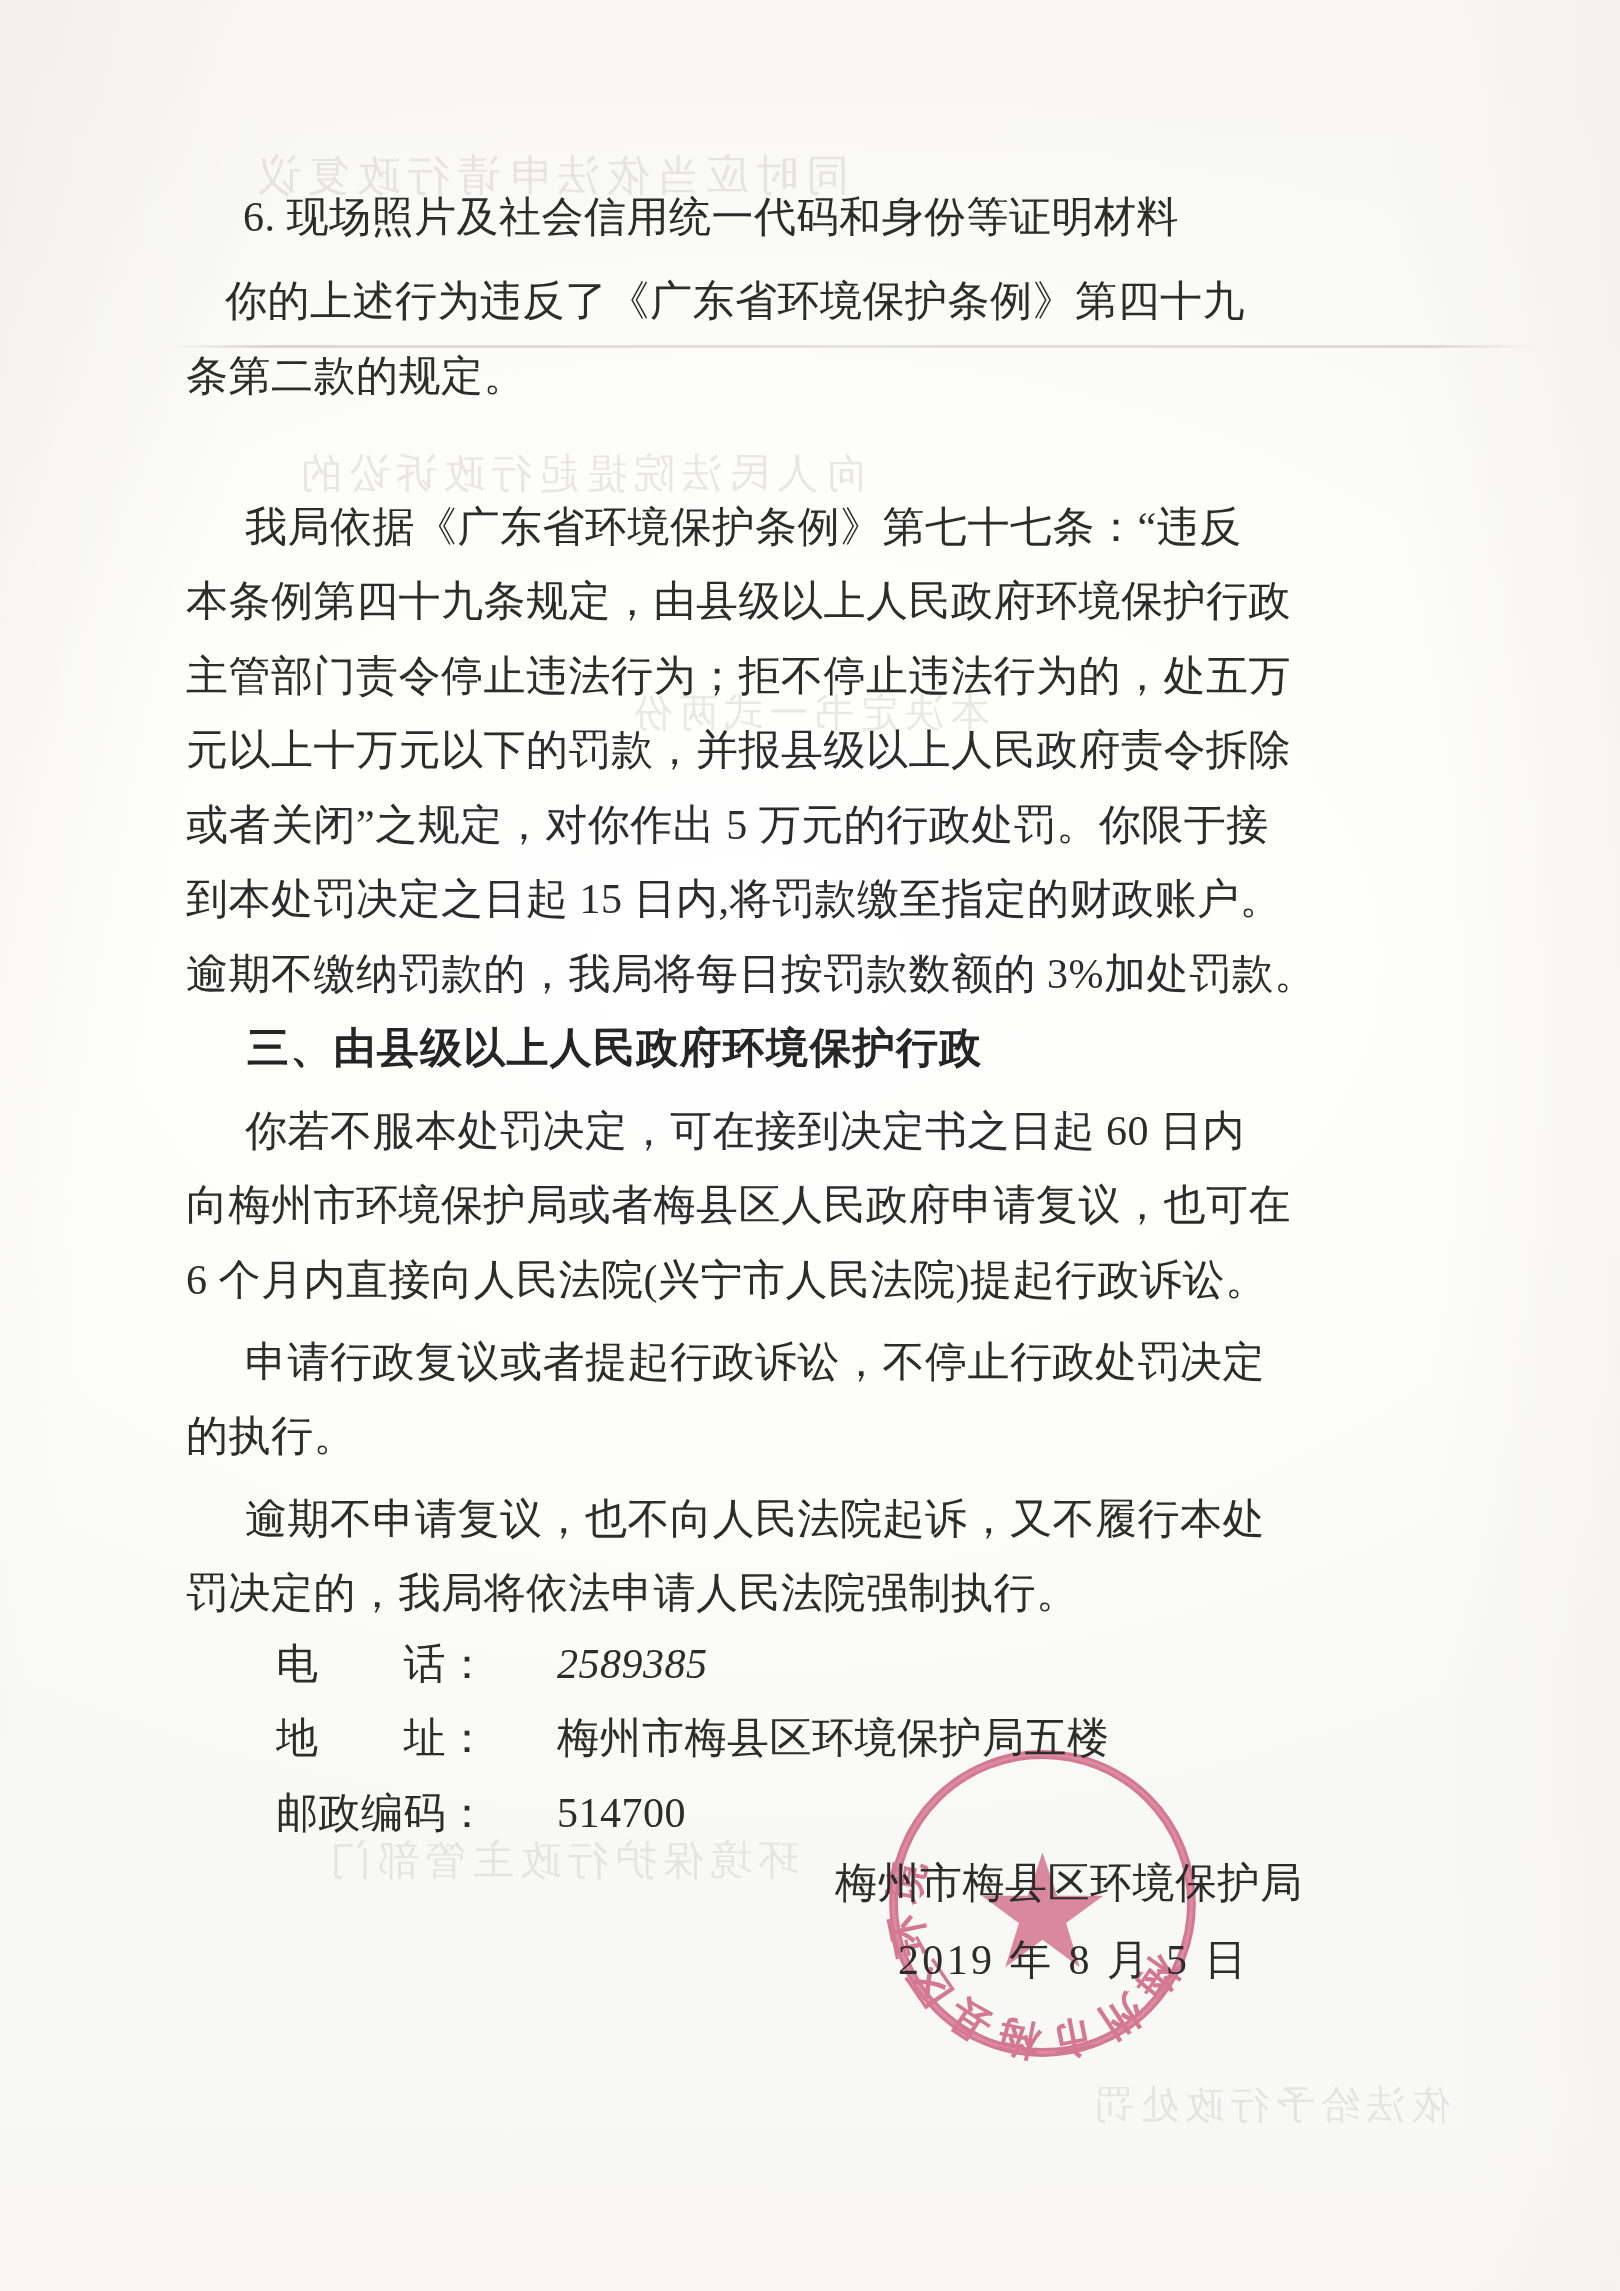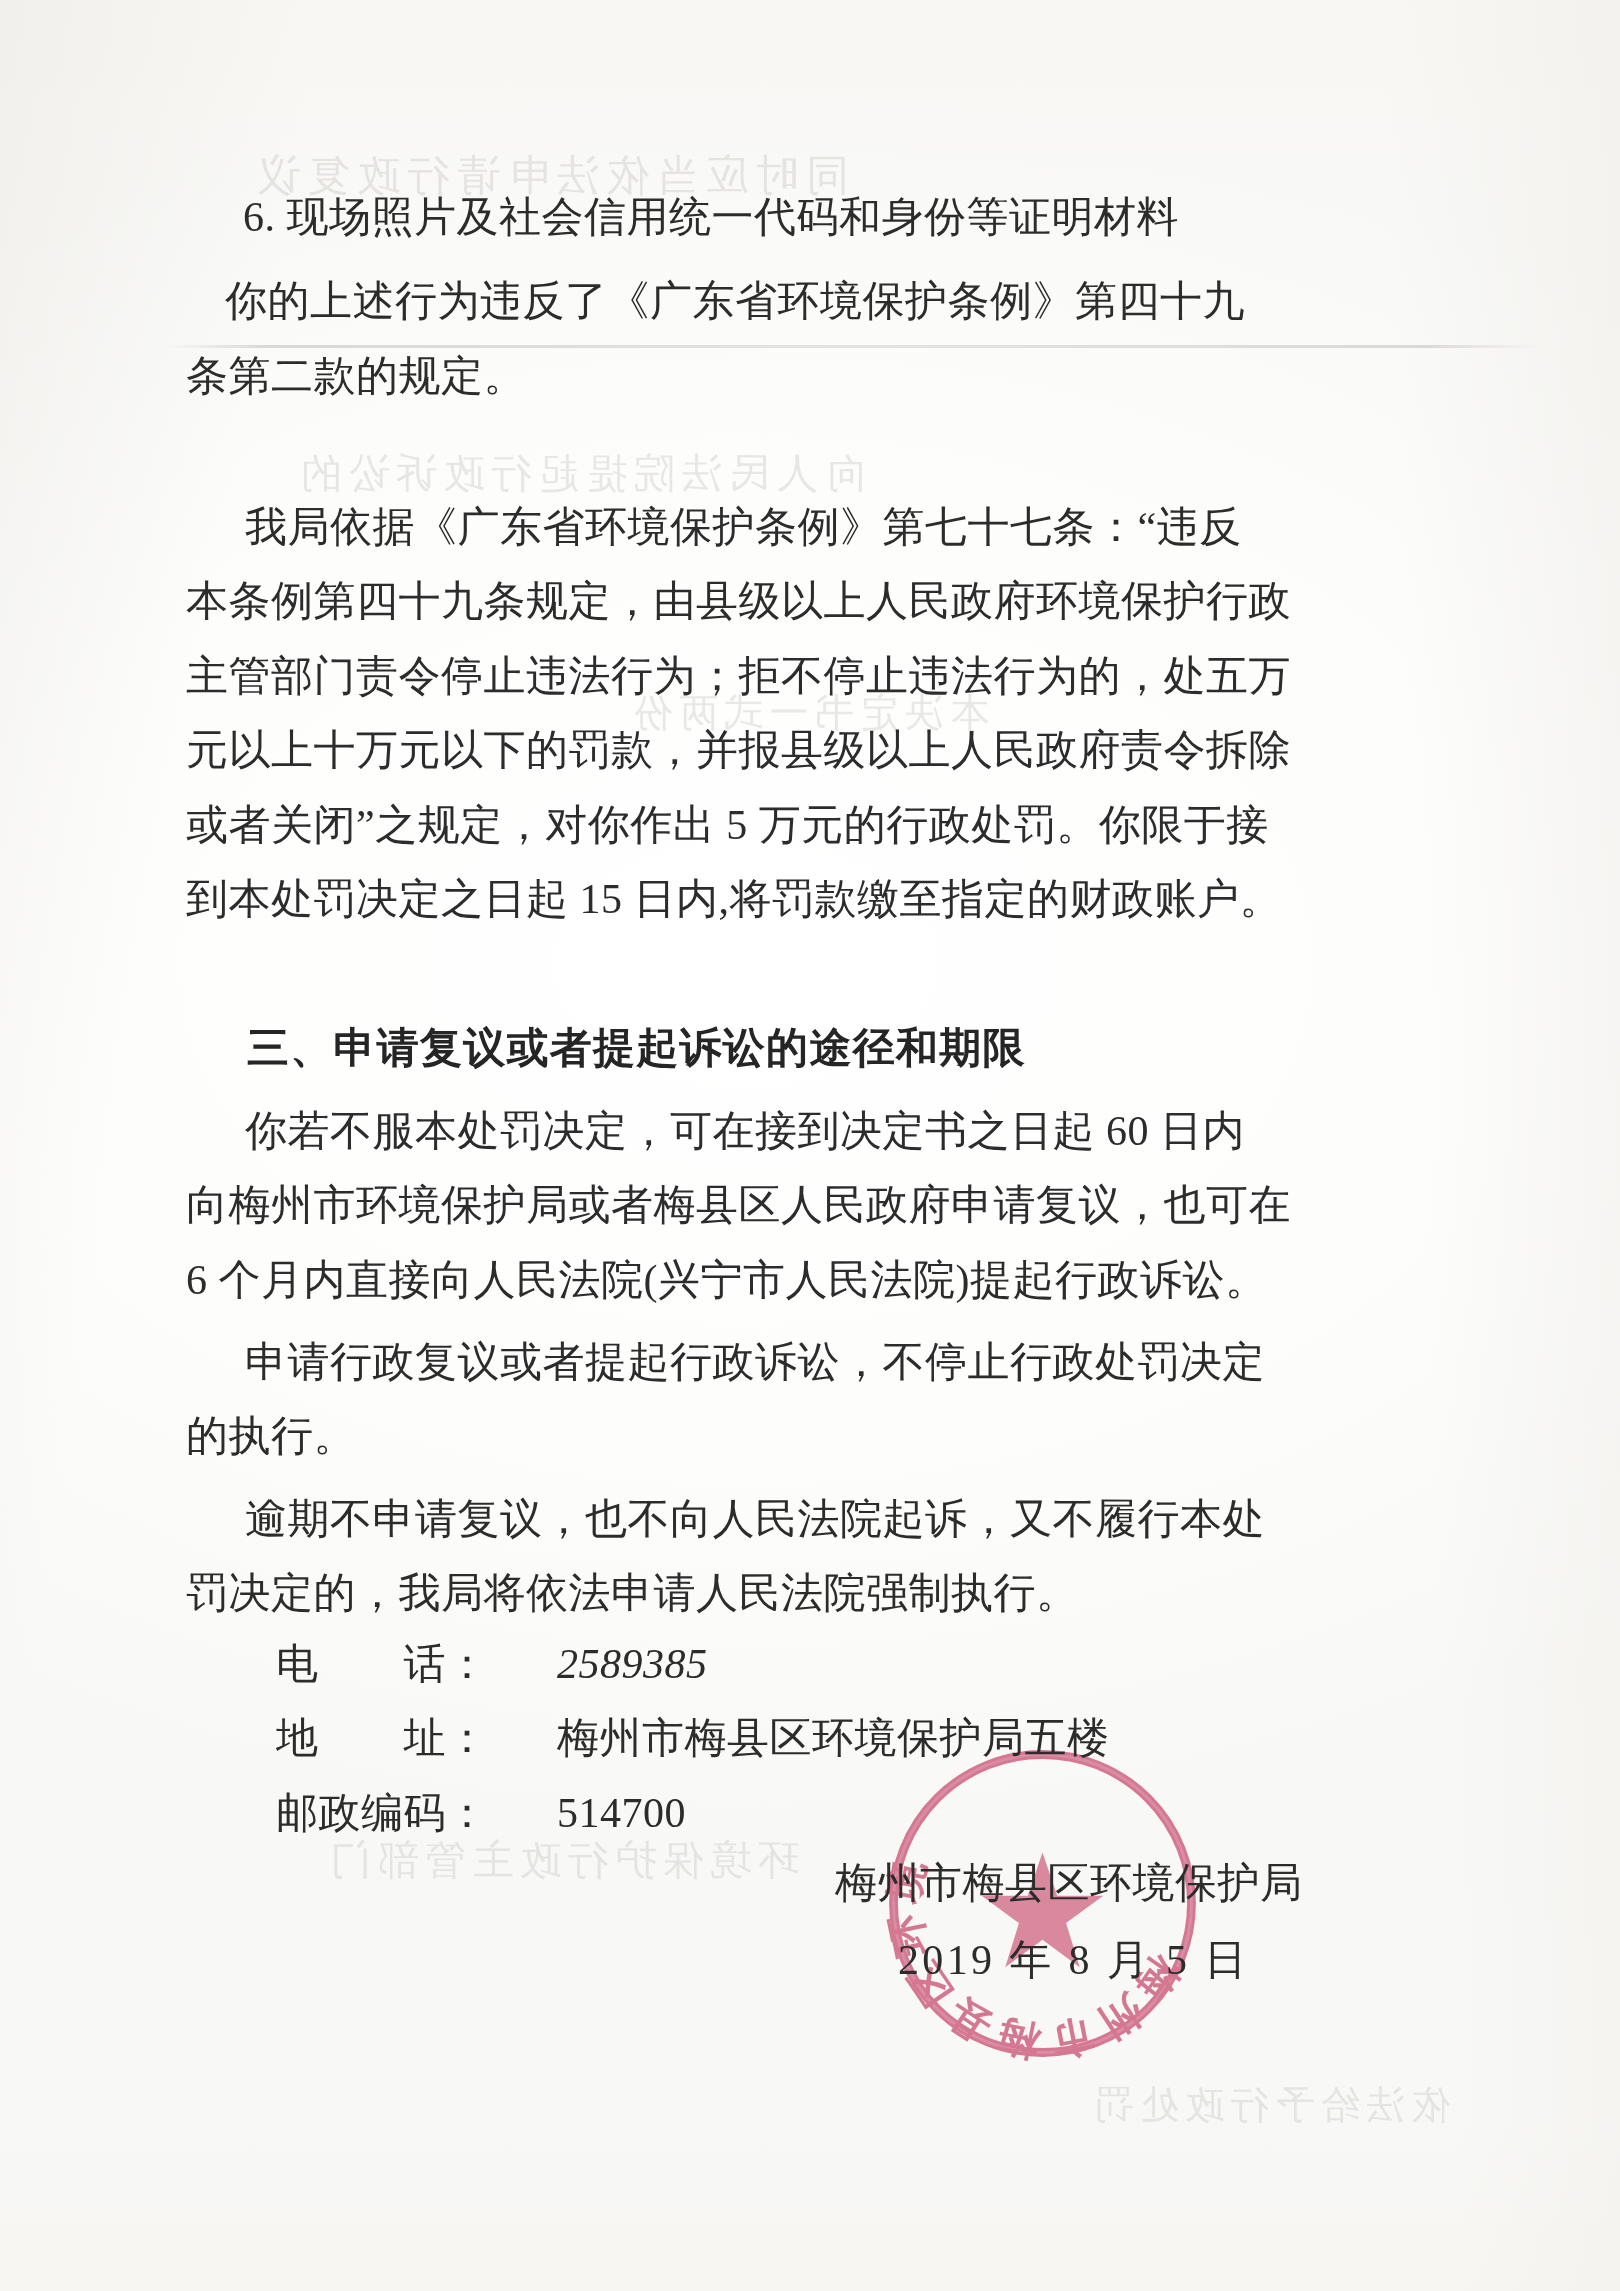--- a/index.html
+++ b/index.html
@@ -141,22 +141,23 @@
     <div class="line" style="left:225px; top:280px;">你的上述行为违反了《广东省环境保护条例》第四十九</div>
     <div class="line" style="left:186px; top:355px;">条第二款的规定。</div>
 
 
     <div class="line" style="left:245px; top:506px;">我局依据《广东省环境保护条例》第七十七条：“违反</div>
     <div class="line" style="left:186px; top:580px;">本条例第四十九条规定，由县级以上人民政府环境保护行政</div>
     <div class="line" style="left:186px; top:655px;">主管部门责令停止违法行为；拒不停止违法行为的，处五万</div>
     <div class="line" style="left:186px; top:729px;">元以上十万元以下的罚款，并报县级以上人民政府责令拆除</div>
     <div class="line" style="left:186px; top:804px;">或者关闭”之规定，对你作出 5 万元的行政处罚。你限于接</div>
     <div class="line" style="left:186px; top:878px;">到本处罚决定之日起 15 日内,将罚款缴至指定的财政账户。</div>
+    <div class="line" style="left:186px; top:953px;">逾期不缴纳罚款的，我局将每日按罚款数额的 3%加处罚款。</div>
 
-    <div class="line heading" style="left:247px; top:1027px;">三、申请复议或者提起诉讼的途径和期限</div>
+    <div class="line heading" style="left:247px; top:1027px;">三、由县级以上人民政府环境保护行政</div>
 
     <div class="line" style="left:245px; top:1110px;text-align:right;">你若不服本处罚决定，可在接到决定书之日起 60 日内</div>
     <div class="line" style="left:186px; top:1184px;">向梅州市环境保护局或者梅县区人民政府申请复议，也可在</div>
     <div class="line" style="left:186px; top:1259px;">6 个月内直接向人民法院(兴宁市人民法院)提起行政诉讼。</div>
 
     <div class="line" style="left:245px; top:1341px;">申请行政复议或者提起行政诉讼，不停止行政处罚决定</div>
     <div class="line" style="left:186px; top:1415px;">的执行。</div>
 
     <div class="line" style="left:245px; top:1498px;">逾期不申请复议，也不向人民法院起诉，又不履行本处</div>
     <div class="line" style="left:186px; top:1572px;">罚决定的，我局将依法申请人民法院强制执行。</div>

